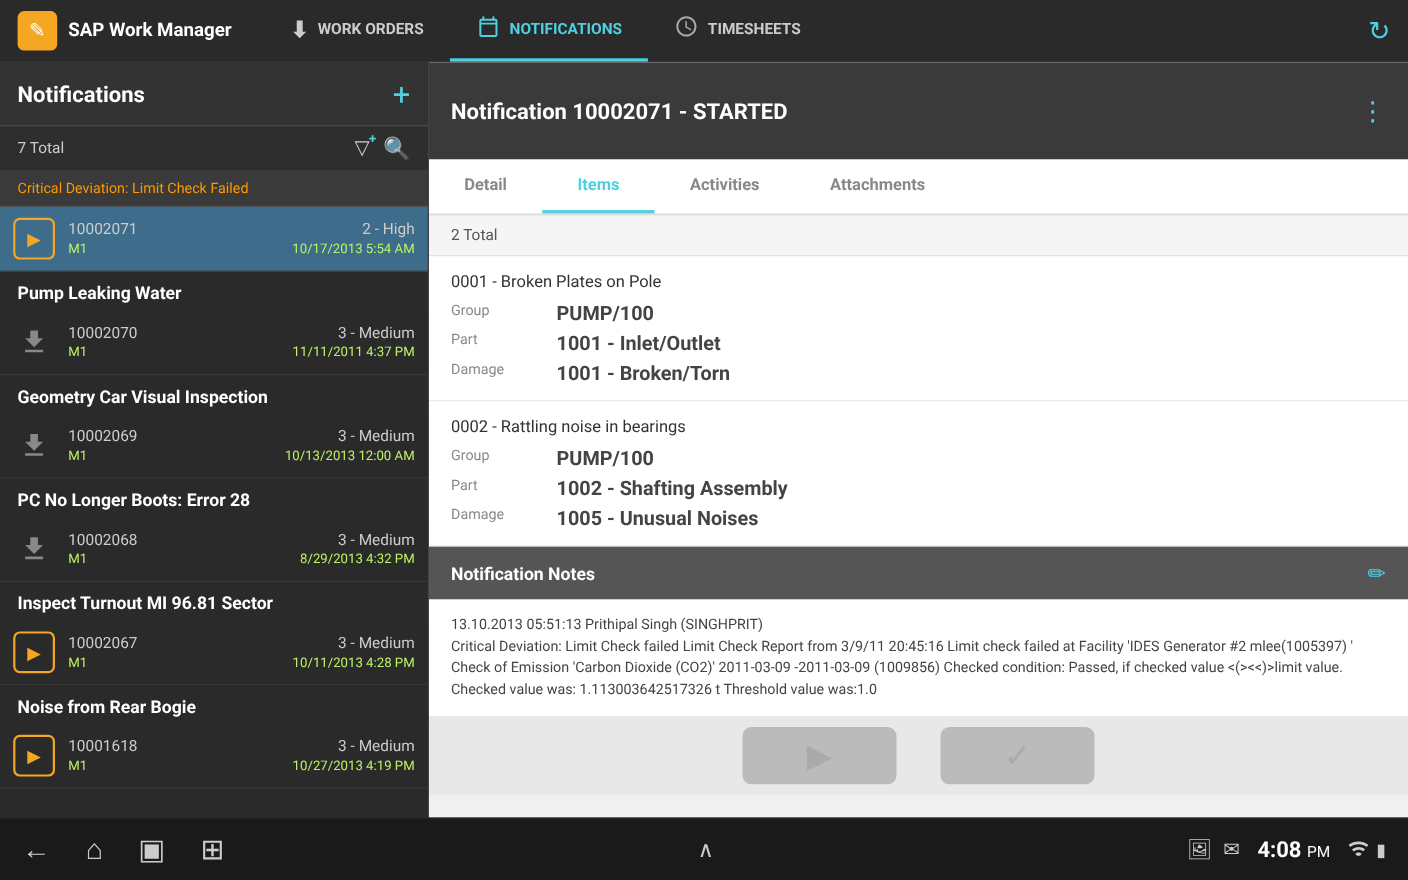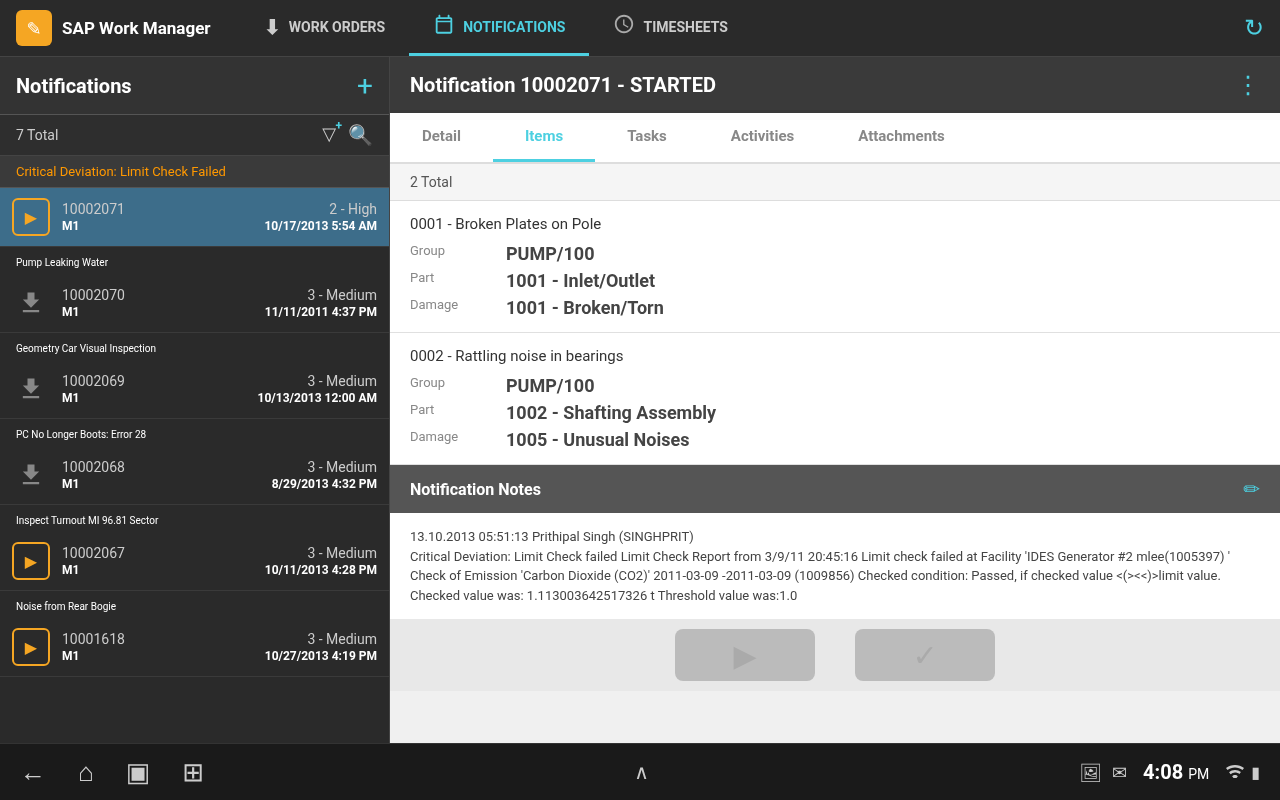--- a/index.html
+++ b/index.html
@@ -99,36 +99,36 @@
       cursor: pointer;
     }
     .notif-play-btn .play-tri { color: #f5a623; font-size: 16px; }
     .notif-down-arrow {
       width: 38px; height: 38px;
       display: flex; align-items: center; justify-content: center;
       flex-shrink: 0;
     }
     .notif-details { flex: 1; }
     .notif-id-priority { display: flex; justify-content: space-between; font-size: 14px; color: #ccc; }
-    .notif-m1-date { display: flex; justify-content: space-between; font-size: 12px; color: #ffffff; margin-top: 2px; font-weight: bold; }
+    .notif-m1-date { display: flex; justify-content: space-between; font-size: 12px; color: #bef264; margin-top: 2px; }
     .notif-group-title {
       padding: 10px 16px 6px;
-      font-size: 10px; font-weight: normal; color: #fff;
+      font-size: 16px; font-weight: bold; color: #fff;
     }
 
     
     .content-area {
       flex: 1;
       background: #f0f0f0;
       display: flex; flex-direction: column;
       overflow: hidden;
     }
     .content-header {
       background: #3a3a3a;
-      padding: 14px 20px;
+      padding: 30px 20px;
       display: flex; align-items: center; justify-content: space-between;
     }
     .content-title { font-size: 20px; font-weight: bold; color: #fff; }
     .more-icon { color: #4dd0e1; font-size: 24px; cursor: pointer; }
 
     
     .content-tabs {
       background: #fff;
       display: flex;
       border-bottom: 2px solid #ddd;
@@ -405,23 +405,20 @@
       <span class="content-title">Notification 10002071 - STARTED</span>
       <span class="more-icon">⋮</span>
     </div>
 
     <div class="content-tabs">
       <div class="content-tab">
         <span>Detail</span>
       </div>
       <div class="content-tab active">
         <span>Items</span>
-      </div>
-      <div class="content-tab">
-        <span>Tasks</span>
       </div>
       <div class="content-tab">
         <span>Activities</span>
       </div>
       <div class="content-tab">
         <span>Attachments</span>
       </div>
     </div>
 
     <div class="content-scroll">

